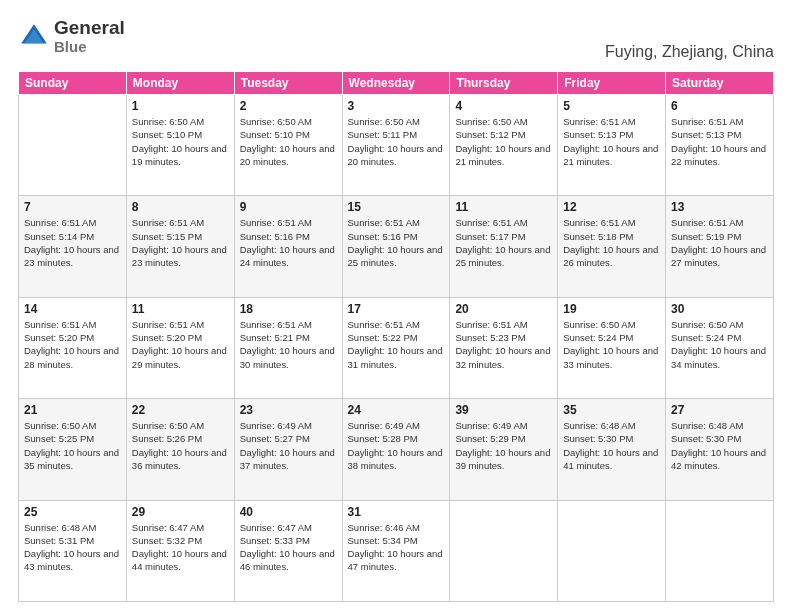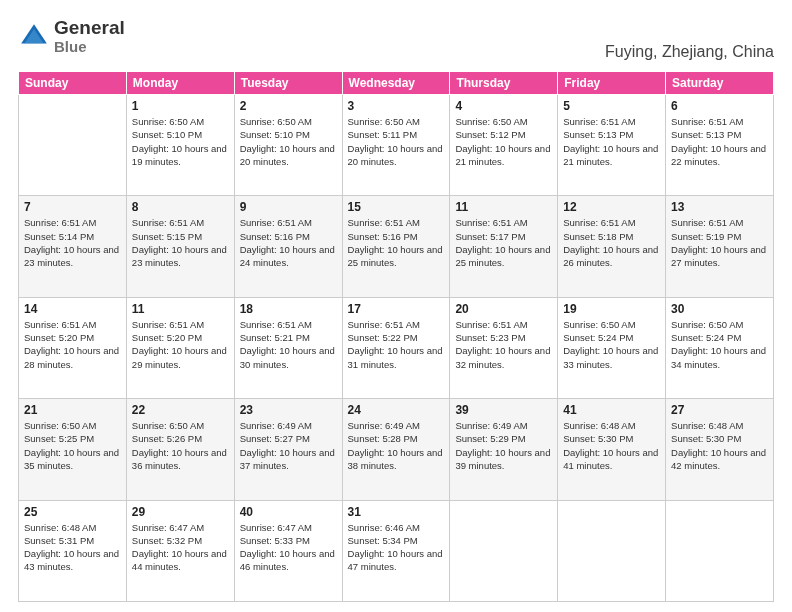--- a/index.html
+++ b/index.html
@@ -295,21 +295,21 @@
           Sunrise: 6:49 AM<br>Sunset: 5:28 PM<br>Daylight: 10 hours and 38 minutes.
         </div>
       </td>
           <td>
         <span class="day-number">39</span>
         <div class="day-info">
           Sunrise: 6:49 AM<br>Sunset: 5:29 PM<br>Daylight: 10 hours and 39 minutes.
         </div>
       </td>
           <td>
-        <span class="day-number">41</span>
+        <span class="day-number">35</span>
         <div class="day-info">
           Sunrise: 6:48 AM<br>Sunset: 5:30 PM<br>Daylight: 10 hours and 41 minutes.
         </div>
       </td>
           <td>
         <span class="day-number">27</span>
         <div class="day-info">
           Sunrise: 6:48 AM<br>Sunset: 5:30 PM<br>Daylight: 10 hours and 42 minutes.
         </div>
       </td>

